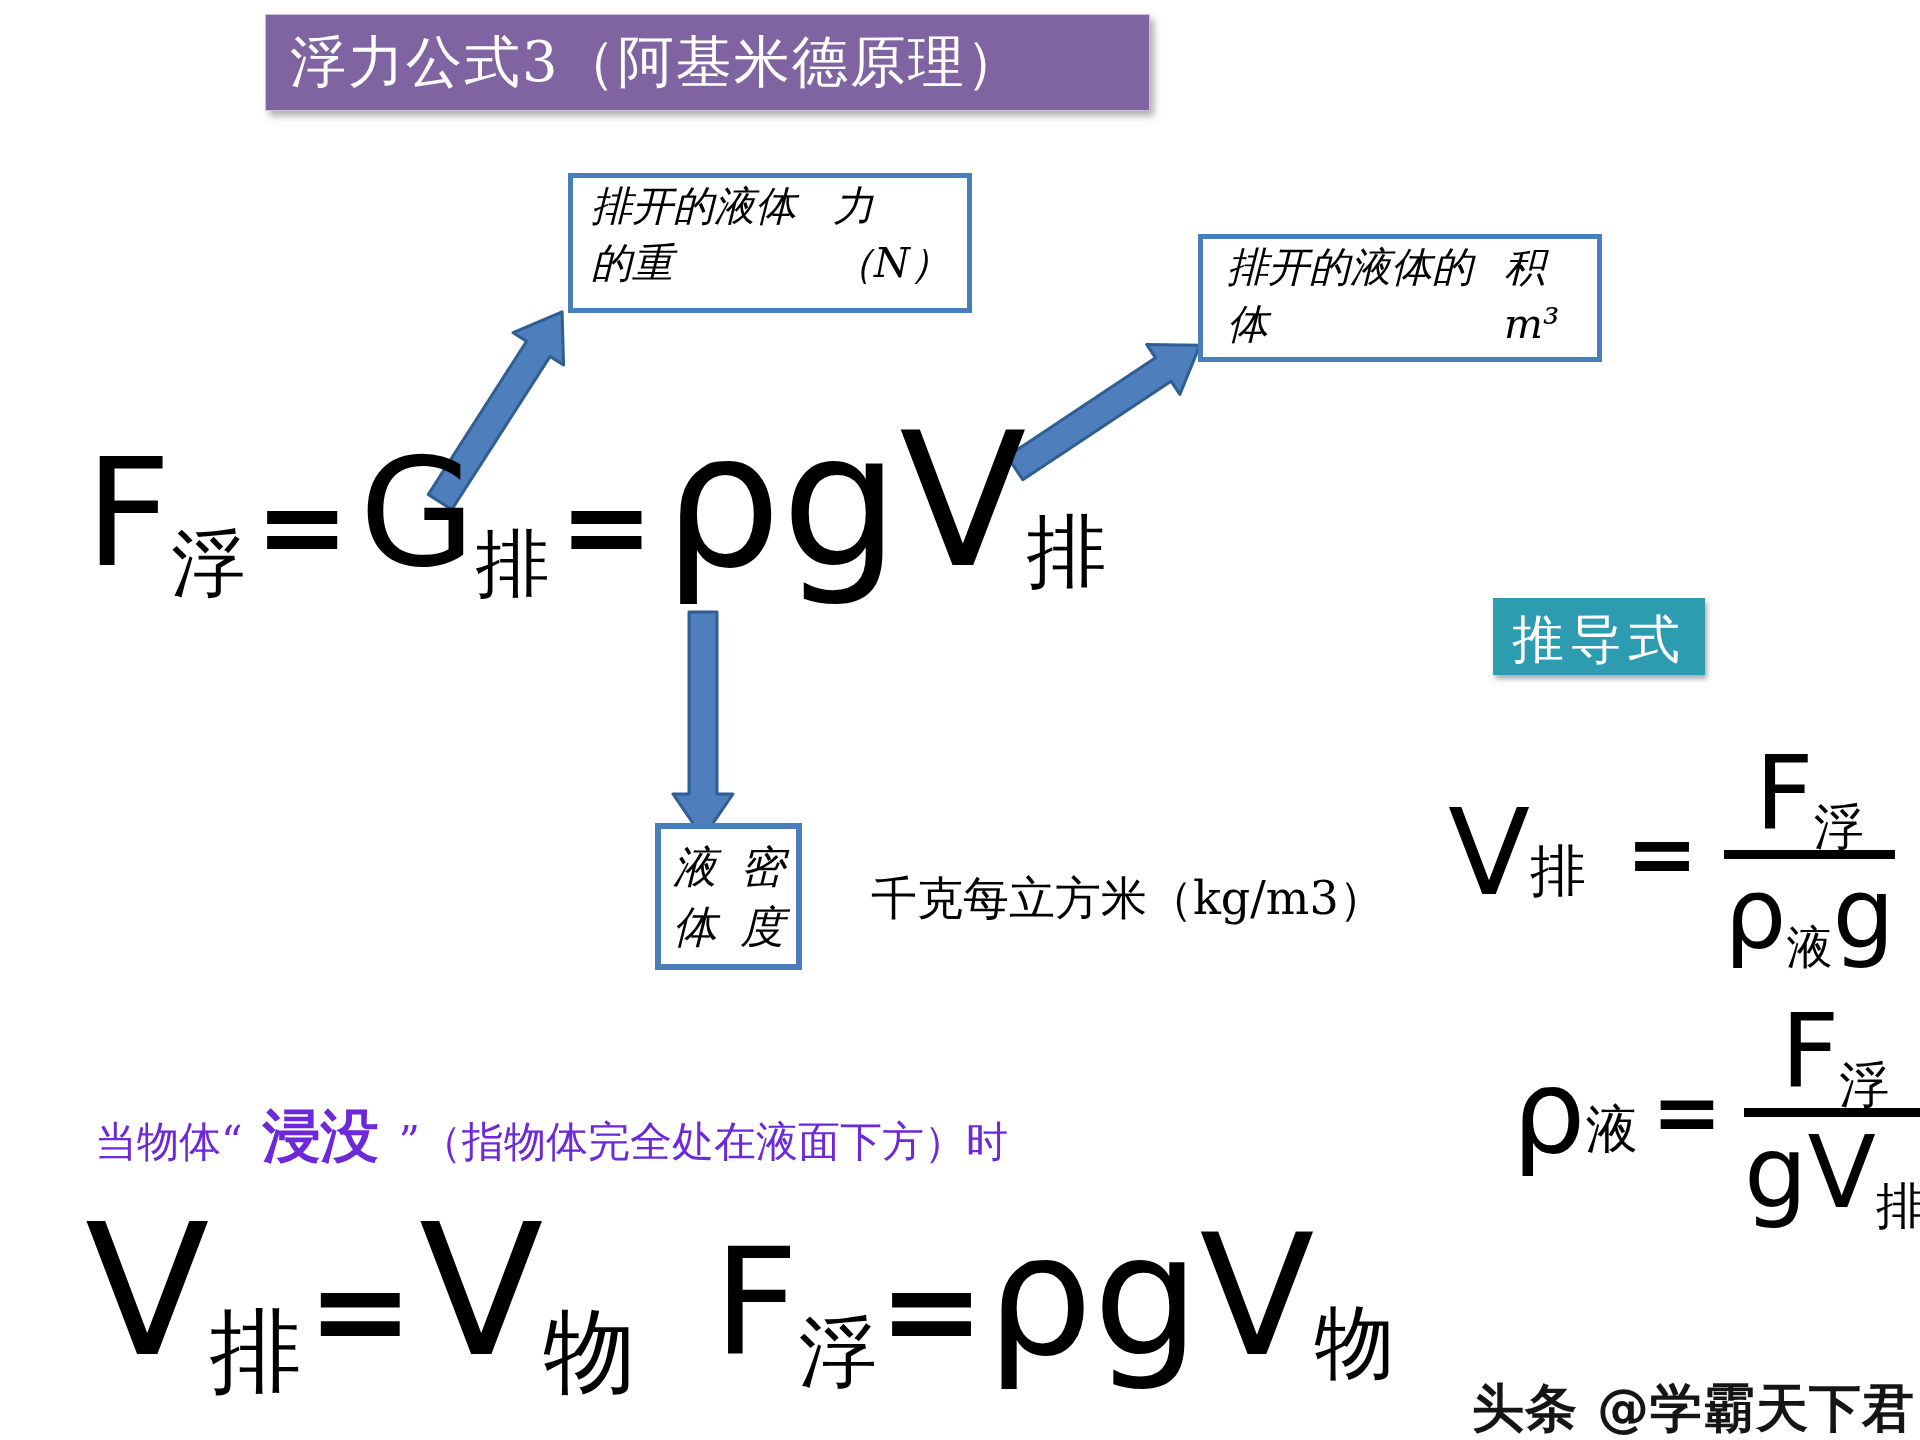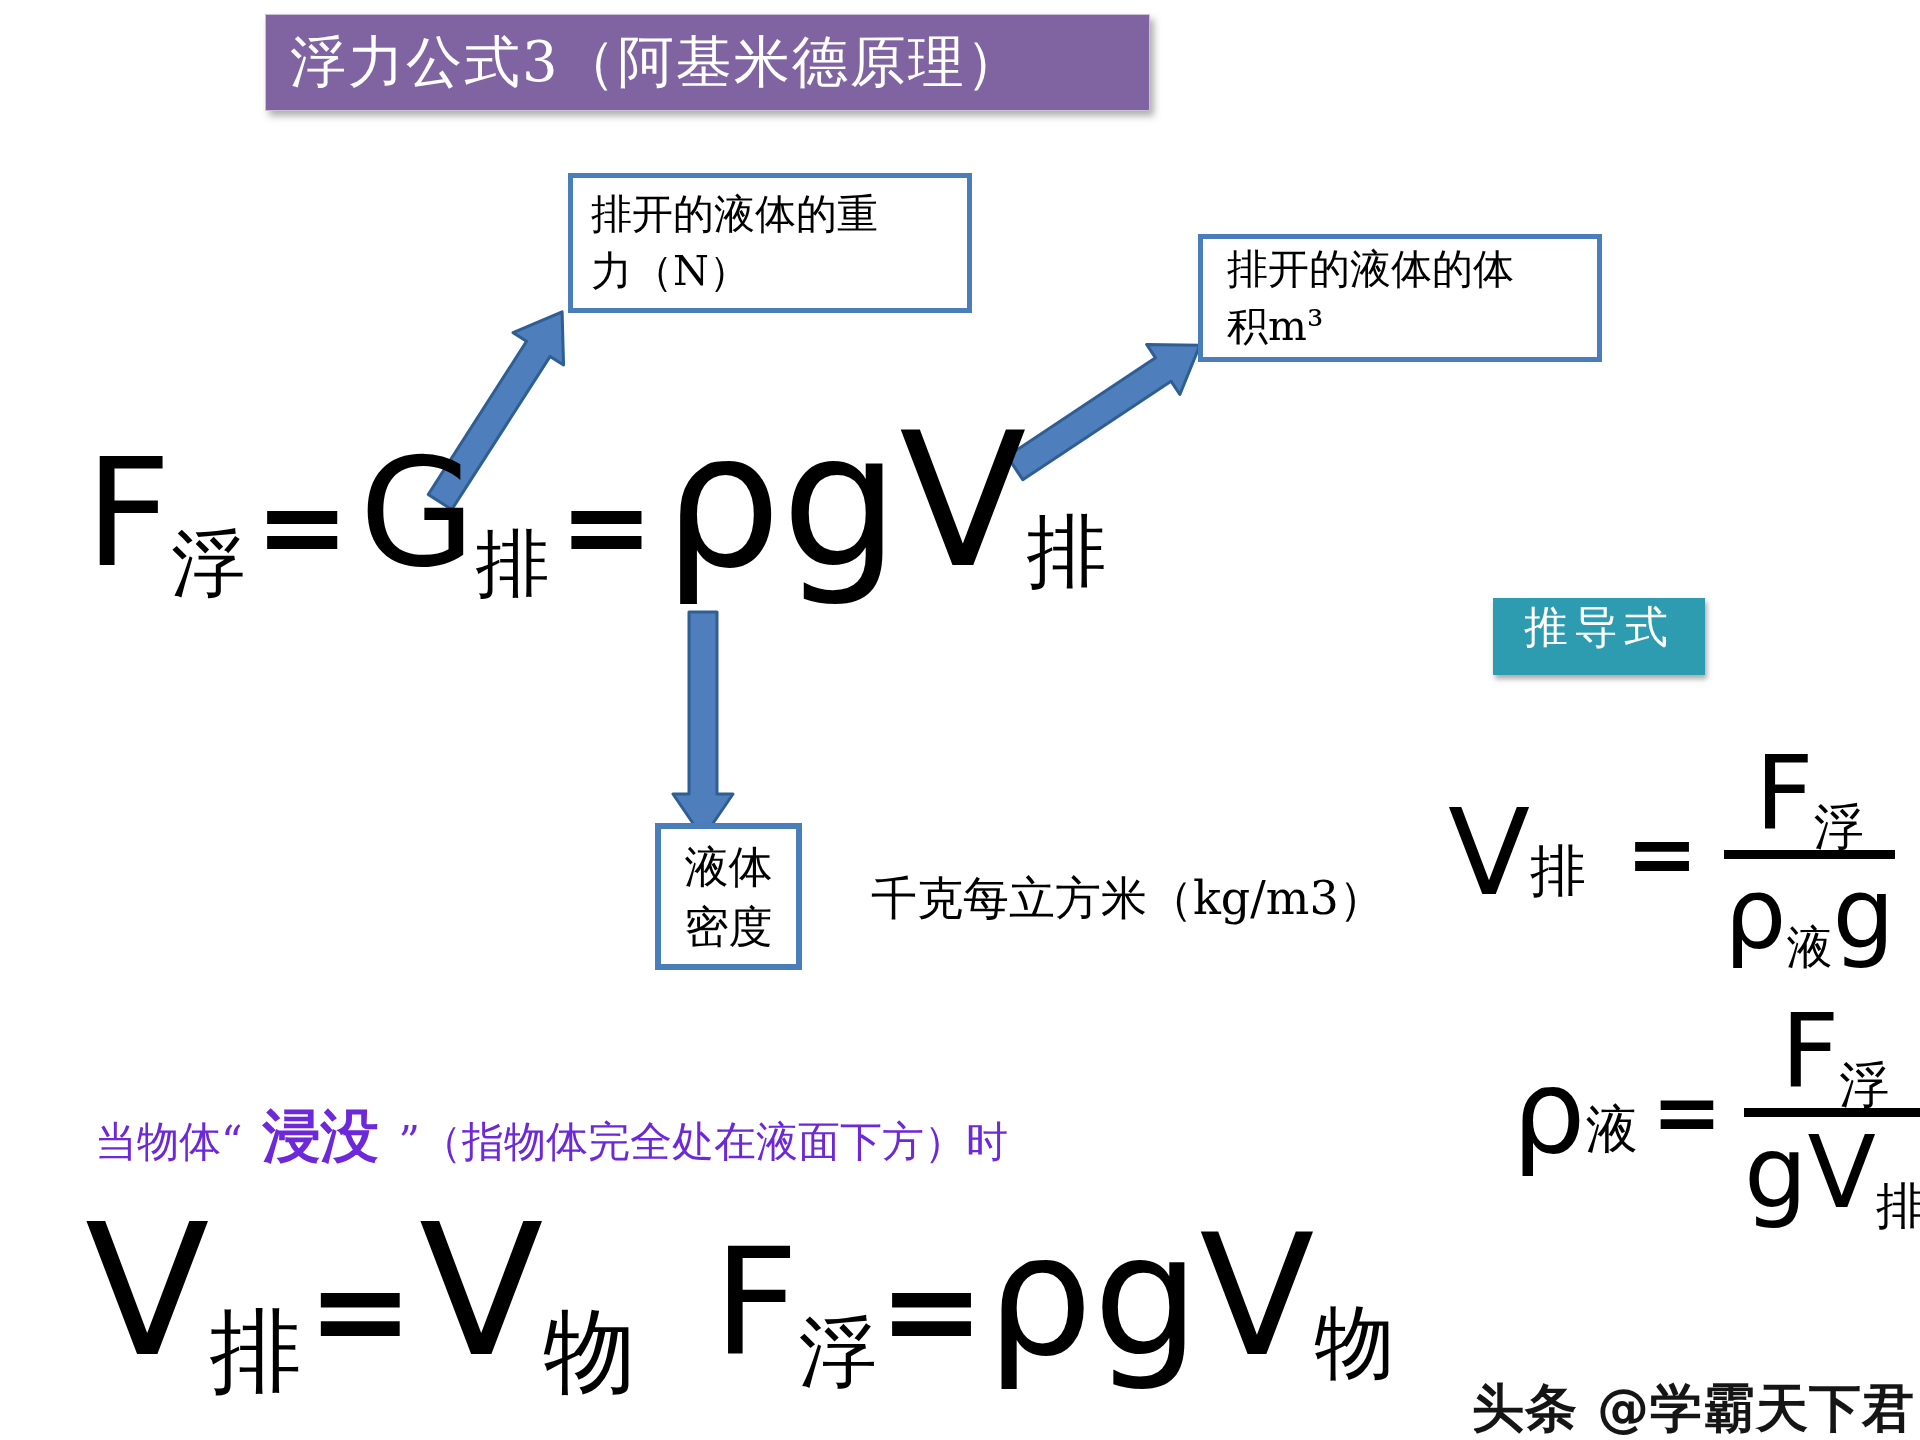--- a/index.html
+++ b/index.html
@@ -17,35 +17,35 @@
     border:1px solid #c9c2d4;
     box-shadow:4px 5px 7px rgba(110,110,110,0.55);
     display:flex;align-items:center;
     padding-left:24px;box-sizing:border-box;
     font-size:56px;letter-spacing:2px;
   }
 
   
   .callout{
     background:#ffffff;border:5px solid #4A7EBB;box-sizing:border-box;
-    color:#000;display:flex;flex-direction:column;justify-content:center;
+    color:#000;display:flex;flex-direction:row;justify-content:center;font-style:italic;
   }
   .callout-weight{left:568px;top:173px;width:404px;height:140px;font-size:41px;line-height:1.4;padding-left:18px;}
   .callout-volume{left:1198px;top:234px;width:404px;height:128px;font-size:41px;line-height:1.4;padding-left:24px;}
   .callout-density{left:655px;top:823px;width:147px;height:147px;border-width:6px;font-size:44px;line-height:1.35;align-items:center;text-align:center;}
 
   .unit-text{left:871px;top:868px;font-size:46px;color:#000;white-space:nowrap;}
 
   
   .derive-btn{
     left:1493px;top:598px;width:212px;height:77px;
     background:#2D9BB0;color:#ffffff;
     box-shadow:2px 4px 5px rgba(90,90,90,0.5);
-    display:flex;align-items:flex-start;justify-content:center;
-    font-size:44px;letter-spacing:6px;
+    display:flex;align-items:flex-end;justify-content:center;
+    font-size:52px;letter-spacing:6px;
   }
 
   
   .formula{display:flex;align-items:baseline;white-space:nowrap;color:#000;}
   .formula span{line-height:1;}
   .sub{display:inline-block;font-family:"DejaVu Serif", serif;transform:translateY(0.32em);}
   .eq{font-family:"DejaVu Sans", sans-serif;font-weight:bold;}
 
   .main-formula{left:85px;top:408px;}
   .main-formula .big1{font-size:150px;}

